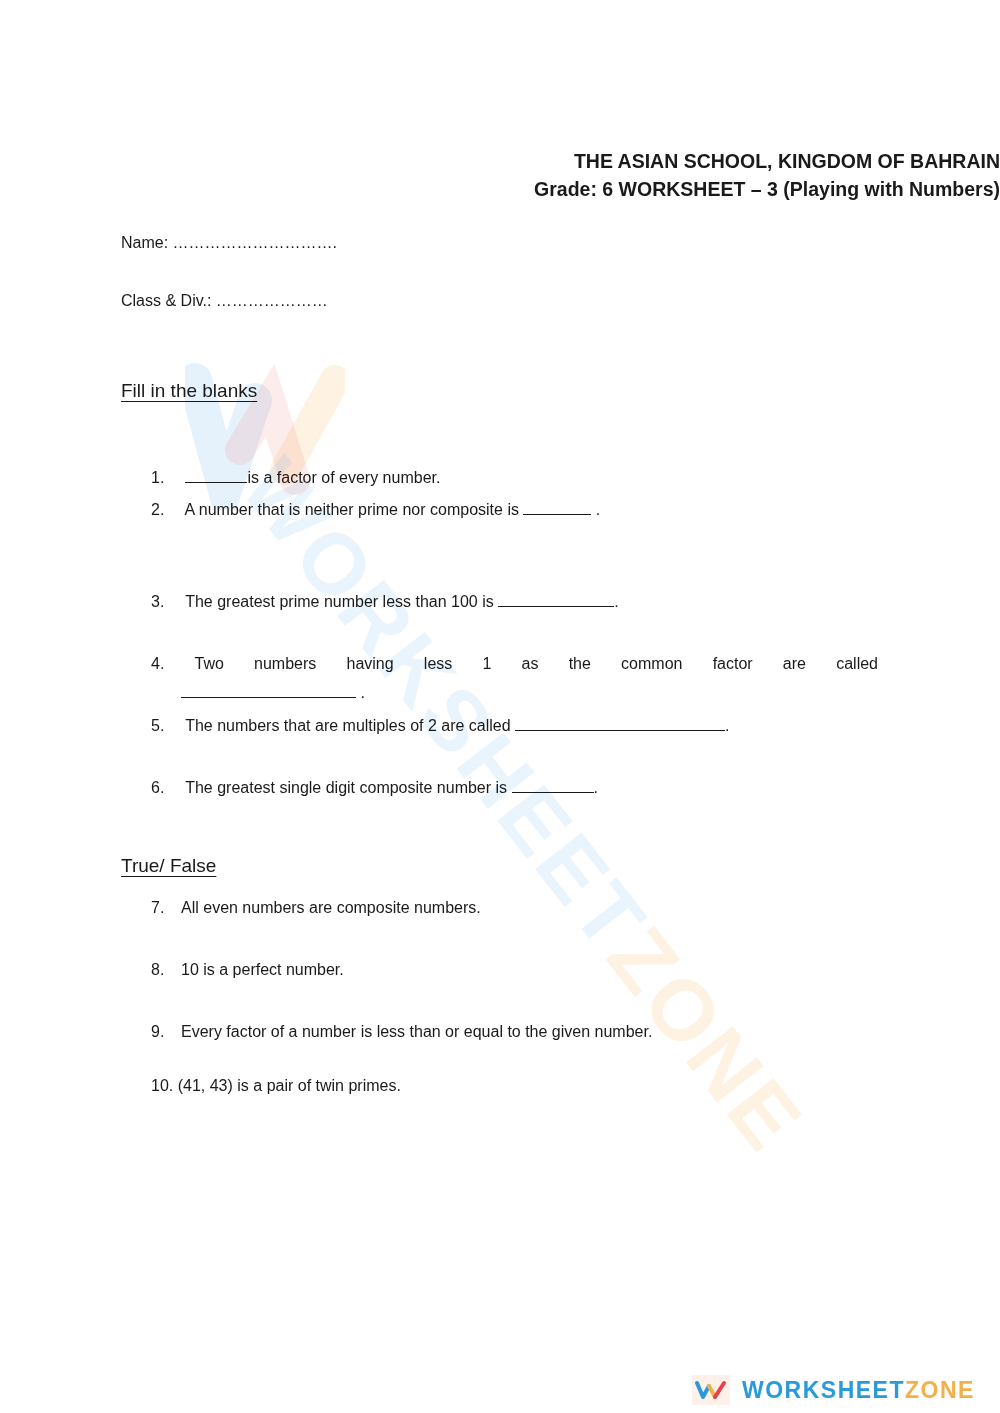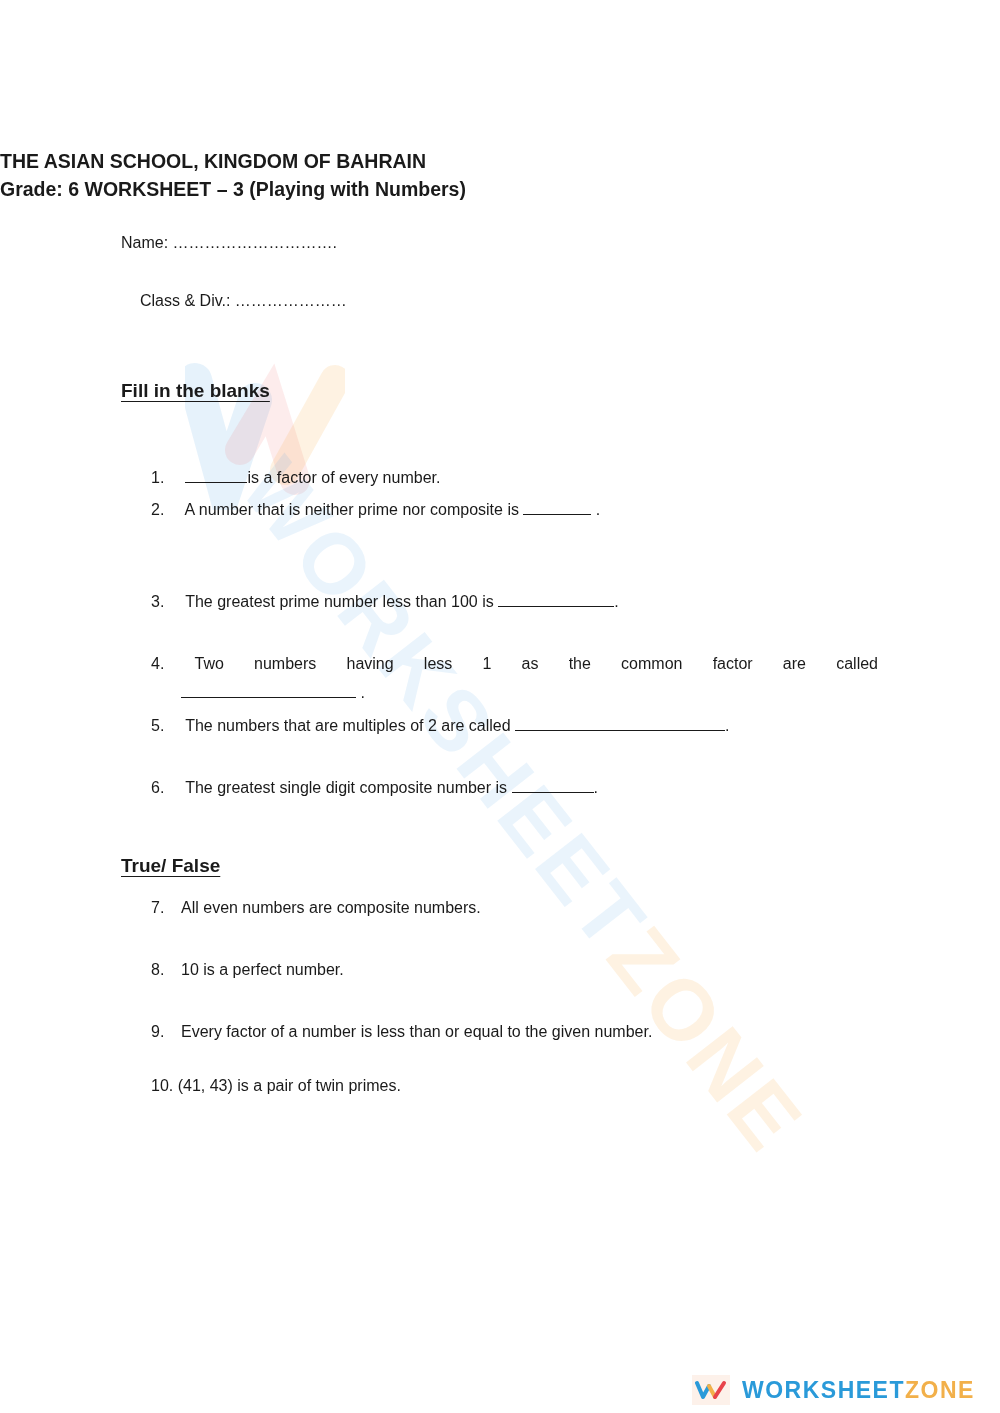--- a/index.html
+++ b/index.html
@@ -15,24 +15,24 @@
   .wm-text {
     position: absolute; left: 250px; top: 530px;
     transform: rotate(52deg); transform-origin: left top;
     font-size: 86px; font-weight: 700; letter-spacing: 4px;
     color: rgba(90,170,230,0.13); white-space: nowrap;
   }
   .wm-text .zone { color: rgba(245,170,60,0.15); }
   .wm-logo {
     position: absolute; left: 185px; top: 360px; width: 160px; height: 150px;
   }
-  .header { position: absolute; top: 147px; left: 0; width: 1000px; text-align: left; }
+  .header { position: absolute; top: 147px; left: 0; width: 1000px; text-align: right; }
   .header div { font-size: 19.5px; font-weight: 700; line-height: 28px; }
   .field { position: absolute; left: 121px; font-size: 16px; }
-  .section-title { position: absolute; left: 121px; font-size: 19px; text-decoration: underline; text-underline-offset: 4px; font-weight: bold; }
+  .section-title { position: absolute; left: 121px; font-size: 19px; text-decoration: underline; text-underline-offset: 4px; }
   .q { position: absolute; left: 151px; font-size: 16px; white-space: nowrap; }
   .q .num { display: inline-block; width: 30px; }
   .blank { display: inline-block; border-bottom: 1.5px solid #1a1a1a; height: 1px; vertical-align: baseline; }
   .q4 { width: 727px; display: flex; justify-content: space-between; }
   .footer-logo {
     position: absolute; left: 692px; top: 1375px; display: flex; align-items: center;
     font-weight: 700; font-size: 23px; letter-spacing: 1.5px;
   }
   .footer-logo .w { width: 38px; height: 30px; background: #fdf1ea; display: flex; align-items: center; justify-content: center; margin-right: 12px; }
   .footer-logo .ws { color: #2a9ad9; }
@@ -52,21 +52,21 @@
 
 <div class="header">
   <div>THE ASIAN SCHOOL, KINGDOM OF BAHRAIN</div>
   <div>Grade: 6 WORKSHEET – 3 (Playing with Numbers)</div>
 </div>
 
 <div class="field" style="top:234px;">
   <span>Name:</span>
   <span>………………………….</span>
 </div>
-<div class="field" style="top:292px;margin-left:19px;">
+<div class="field" style="top:292px;">
   <span>Class &amp; Div.:</span>
   <span>…………………</span>
 </div>
 
 <div class="section-title" style="top:380px;">Fill in the blanks</div>
 
 <div class="q" style="top:469px;">
   <span class="num">1.</span>
   <span class="blank" style="width:62px;"></span><span>is a factor of every number.</span>
 </div>

